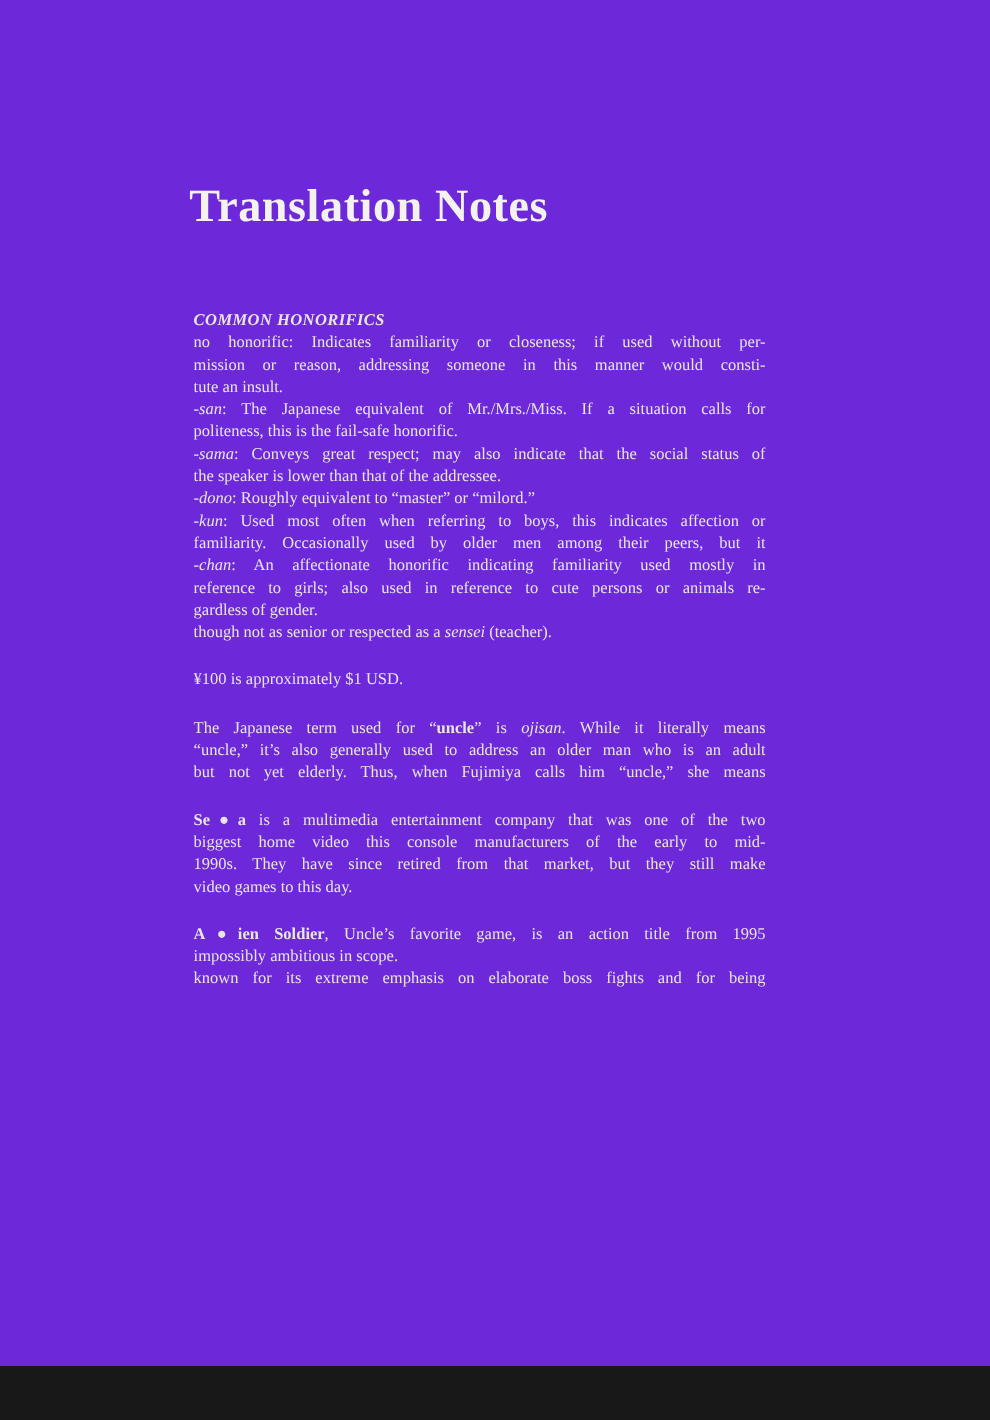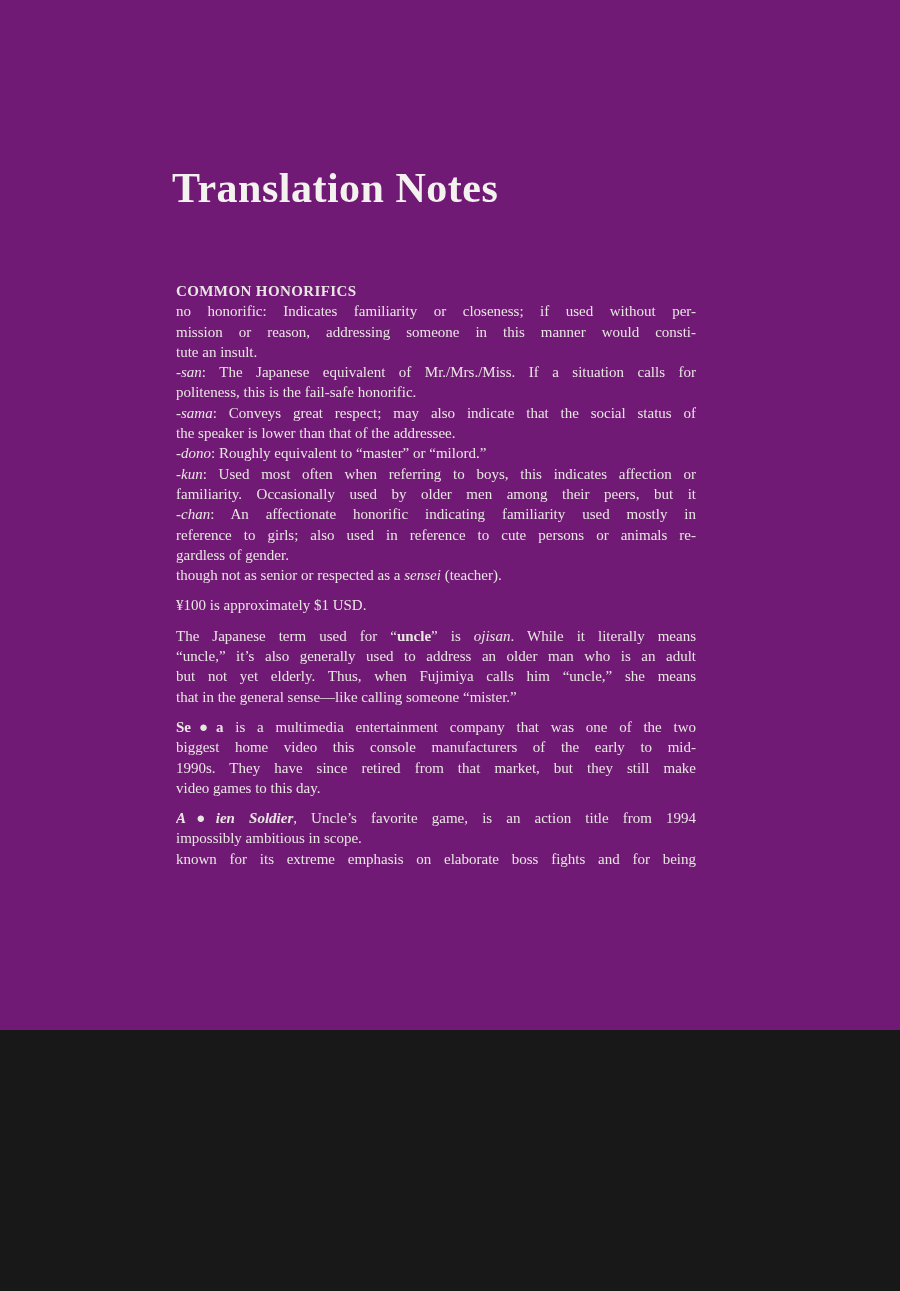--- a/index.html
+++ b/index.html
@@ -3,22 +3,22 @@
 <meta charset="utf-8">
 <style>
   html, body {
     margin: 0;
     padding: 0;
     background: #181818;
   }
   .page {
     position: relative;
     width: 900px;
-    height: 1030px;
-    background: #701a75;
+    height: 1242px;
+    background: #6d28d9;
     overflow: hidden;
     font-family: "Liberation Serif", serif;
   }
   .title {
     position: absolute;
     left: 172px;
     top: 137px;
     font-family: "Liberation Serif", serif;
     font-weight: 700;
     font-size: 42px;
@@ -31,37 +31,38 @@
     position: absolute;
     left: 176px;
     top: 281px;
     width: 520px;
     font-family: "Liberation Serif", serif;
     font-size: 15px;
     line-height: 20.3px;
     color: #e8e6e1;
   }
   .block { margin: 0; }
-  .block.gap { margin-top: 10px; }
+  .block.gap { margin-top: 23px; }
   .block.heading .line {
     font-weight: 700;
     letter-spacing: 0.4px;
+    font-style: italic;
   }
   .line {
     text-align: justify;
     text-align-last: justify;
     height: 20.3px;
     overflow: hidden;
   }
   .line.last {
     text-align-last: left;
   }
   .line span.i  { font-style: italic; }
   .line span.b  { font-weight: 700; }
-  .line span.bi { font-weight: 700; font-style: italic; }
+  .line span.bi { font-weight: 700; }
 </style>
 </head>
 <body>
 
 <div class="page">
   <h1 class="title">Translation Notes</h1>
   <div class="content">
       <div class="block heading">
         <div class="line last"><span class="b">COMMON HONORIFICS</span></div>
       </div>
@@ -93,27 +94,26 @@
       <div class="block">
         <div class="line last"><span>though not as senior or respected as a </span><span class="i">sensei</span><span> (teacher).</span></div>
       </div>
       <div class="block gap">
         <div class="line last"><span>¥100 is approximately $1 USD.</span></div>
       </div>
       <div class="block gap">
         <div class="line"><span>The Japanese term used for “</span><span class="b">uncle</span><span>” is </span><span class="i">ojisan</span><span>. While it literally means</span></div>
         <div class="line"><span>“uncle,” it’s also generally used to address an older man who is an adult</span></div>
         <div class="line"><span>but not yet elderly. Thus, when Fujimiya calls him “uncle,” she means</span></div>
-        <div class="line last"><span>that in the general sense—like calling someone “mister.”</span></div>
       </div>
       <div class="block gap">
         <div class="line"><span class="b">Se●a</span><span> is a multimedia entertainment company that was one of the two</span></div>
         <div class="line"><span>biggest home video this console manufacturers of the early to mid-</span></div>
         <div class="line"><span>1990s. They have since retired from that market, but they still make</span></div>
         <div class="line last"><span>video games to this day.</span></div>
       </div>
       <div class="block gap">
-        <div class="line"><span class="bi">A●ien Soldier</span><span>, Uncle’s favorite game, is an action title from 1994</span></div>
+        <div class="line"><span class="bi">A●ien Soldier</span><span>, Uncle’s favorite game, is an action title from 1995</span></div>
         <div class="line last"><span>impossibly ambitious in scope.</span></div>
         <div class="line"><span>known for its extreme emphasis on elaborate boss fights and for being</span></div>
       </div>
     </div>
 </div>
 
 </body></html>

